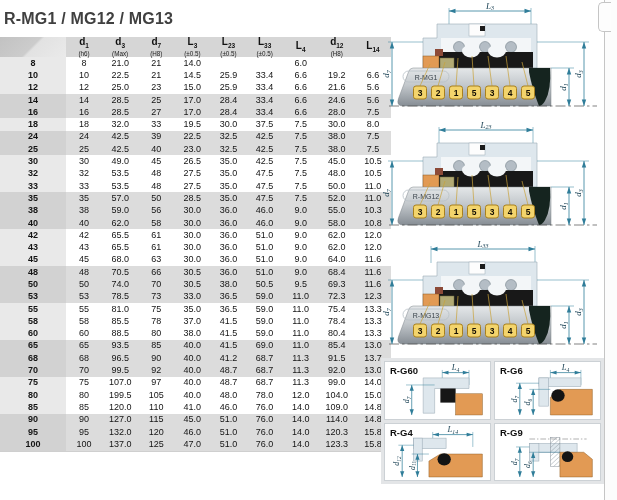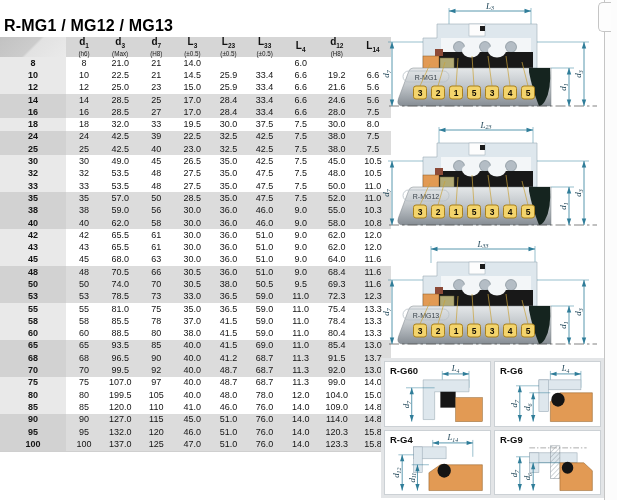--- a/index.html
+++ b/index.html
@@ -1,32 +1,32 @@
 <!DOCTYPE html>
 <html><head>
 <meta charset="utf-8">
 <style>
   html,body{margin:0;padding:0;background:#fff;}
   .page{position:relative;width:617px;height:500px;overflow:hidden;background:#fff;
         font-family:"Liberation Sans",sans-serif;}
-  .title{position:absolute;left:4px;top:17px;font-size:16px;font-weight:bold;color:#000000;letter-spacing:.2px;}
+  .title{position:absolute;left:4px;top:10px;font-size:16px;font-weight:bold;color:#404040;letter-spacing:.2px;}
   .tablewrap{position:absolute;left:0;top:37px;width:391px;}
   table{width:100%;border-collapse:collapse;table-layout:fixed;border-bottom:1px solid #cfcfcf;}
   th{background:#d6d6d6;height:19px;vertical-align:middle;padding:0;}
   th.th0{background:linear-gradient(135deg,#c2c2c2 0%,#cccccc 48%,#e2e2e2 52%,#eaeaea 100%);}
   .hlabel{font-size:10px;font-weight:bold;color:#111;display:block;line-height:9px;}
   .hlabel sub{font-size:6.5px;}
   .htol{font-size:6.3px;color:#222;display:block;line-height:7px;font-weight:normal;}
   td{height:12.3px;font-size:9px;text-align:center;padding:0;color:#141414;line-height:1;}
   td.c0{font-weight:bold;background:#e9e9e9;}
   tr.stripe td{background:#dcdcdc;}
   tr.stripe td.c0{background:#d2d2d2;}
   .panel{position:absolute;left:383px;top:2px;width:222px;}
   .mgblock{height:113px;margin-bottom:6px;position:relative;}
-  .ggrid{position:absolute;left:381px;top:358px;width:223px;height:140px;background:#e3e5e7;
+  .ggrid{position:absolute;left:381px;top:358px;width:223px;height:126px;background:#e3e5e7;
          display:grid;grid-template-columns:1fr 1fr;grid-template-rows:1fr 1fr;gap:3px;padding:3px;box-sizing:border-box;}
   .gcell{background:#fff;border:1px solid #ccd1d5;position:relative;}
   .glabel{position:absolute;left:5px;top:3px;font-size:9.5px;font-weight:bold;color:#111;z-index:2;}
   .gcell svg{position:absolute;left:0;top:0;width:100%;height:100%;}
   .edge{position:absolute;left:604px;top:0;width:13px;height:500px;background:#fcfcfc;border-left:1px solid #c5c5c5;}
   .edgetab{position:absolute;left:598px;top:2px;width:12px;height:28px;background:#fdfdfd;
            border:1px solid #c5c5c5;border-right:none;border-radius:5px 0 0 5px;}
   svg text.dim{font-family:"Liberation Serif",serif;font-style:italic;font-size:9px;fill:#173f52;}
   svg text.tagnum{font-family:"Liberation Sans",sans-serif;font-weight:bold;font-size:8.5px;fill:#120d02;}
   svg text.shaftname{font-family:"Liberation Sans",sans-serif;font-size:7px;fill:#3a434b;}

